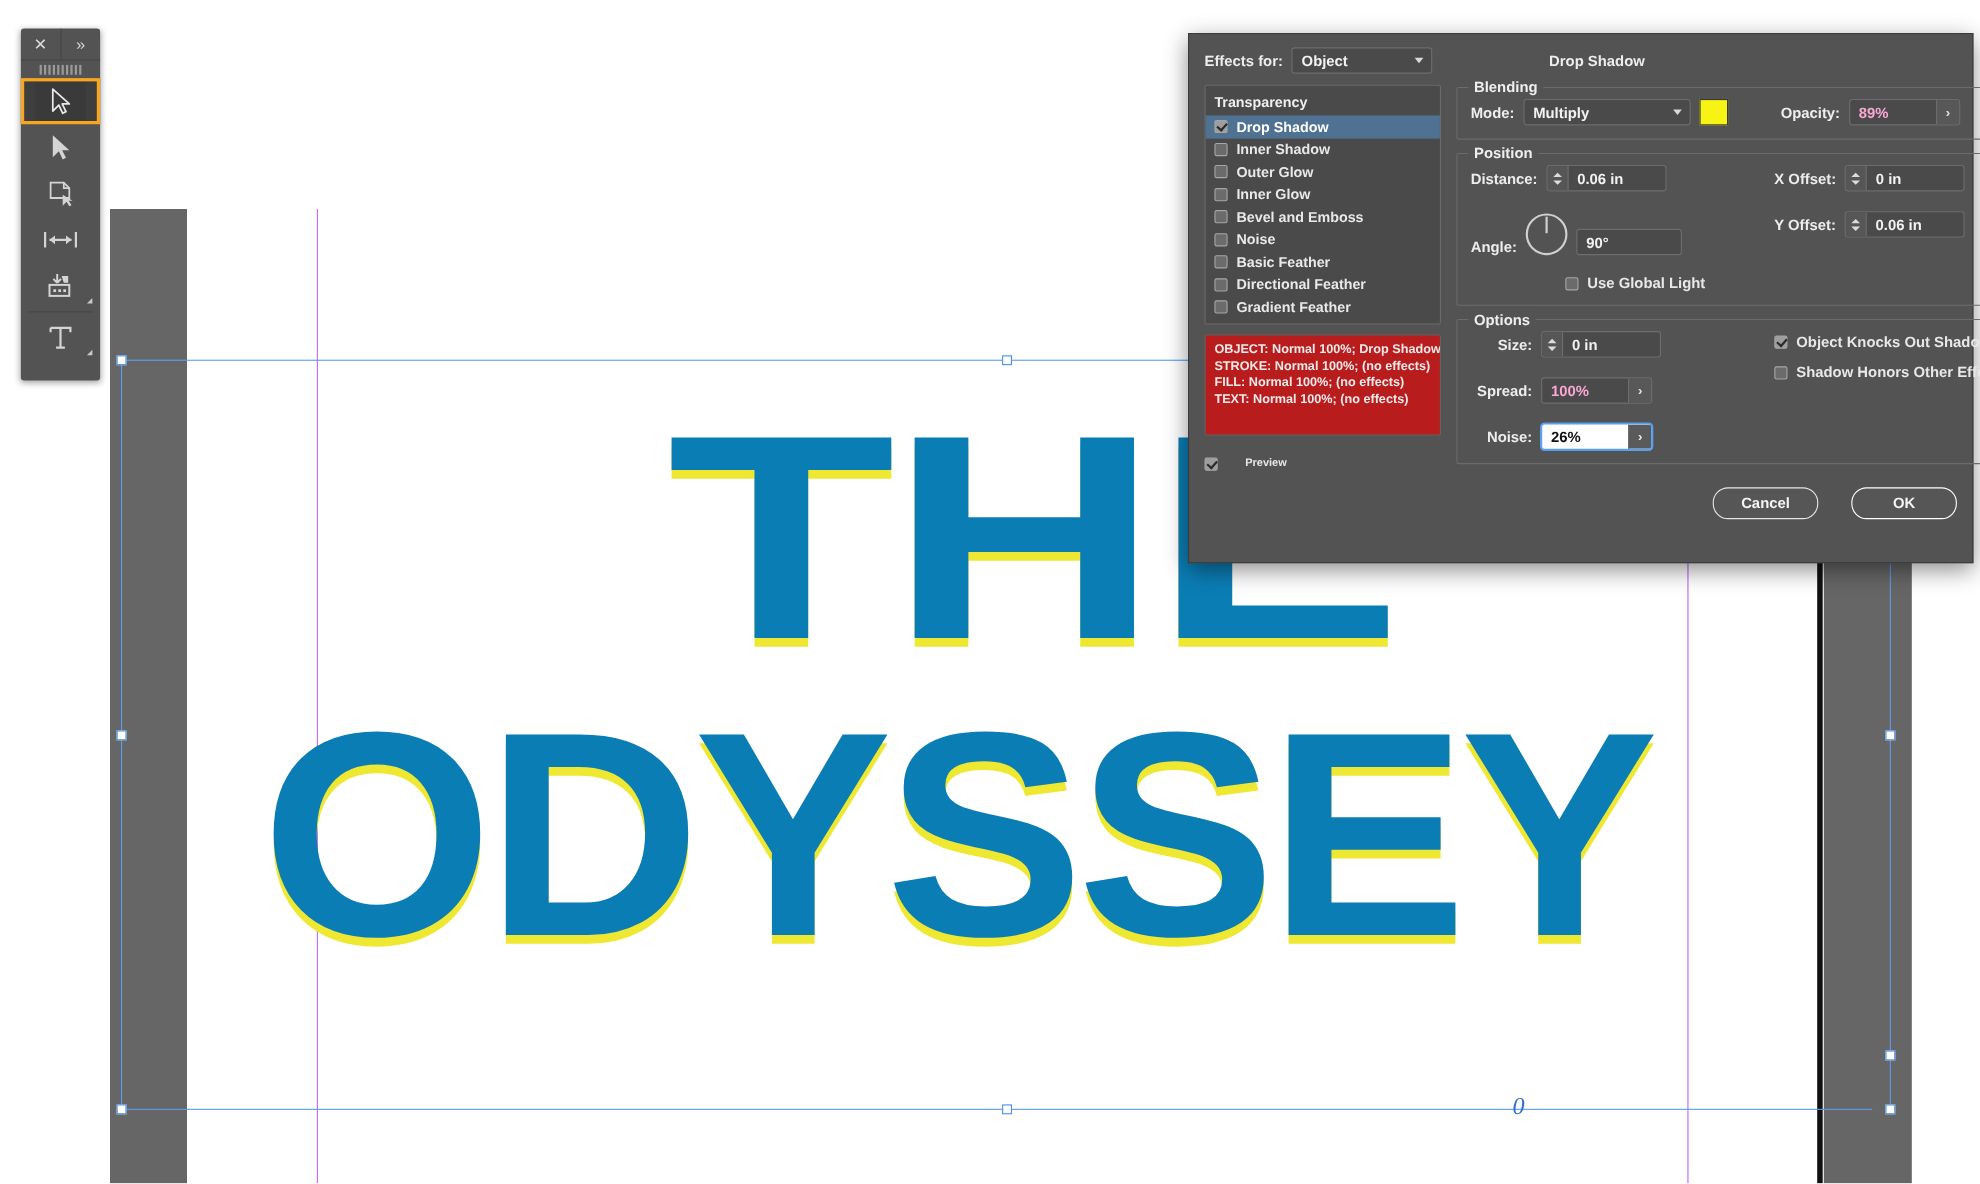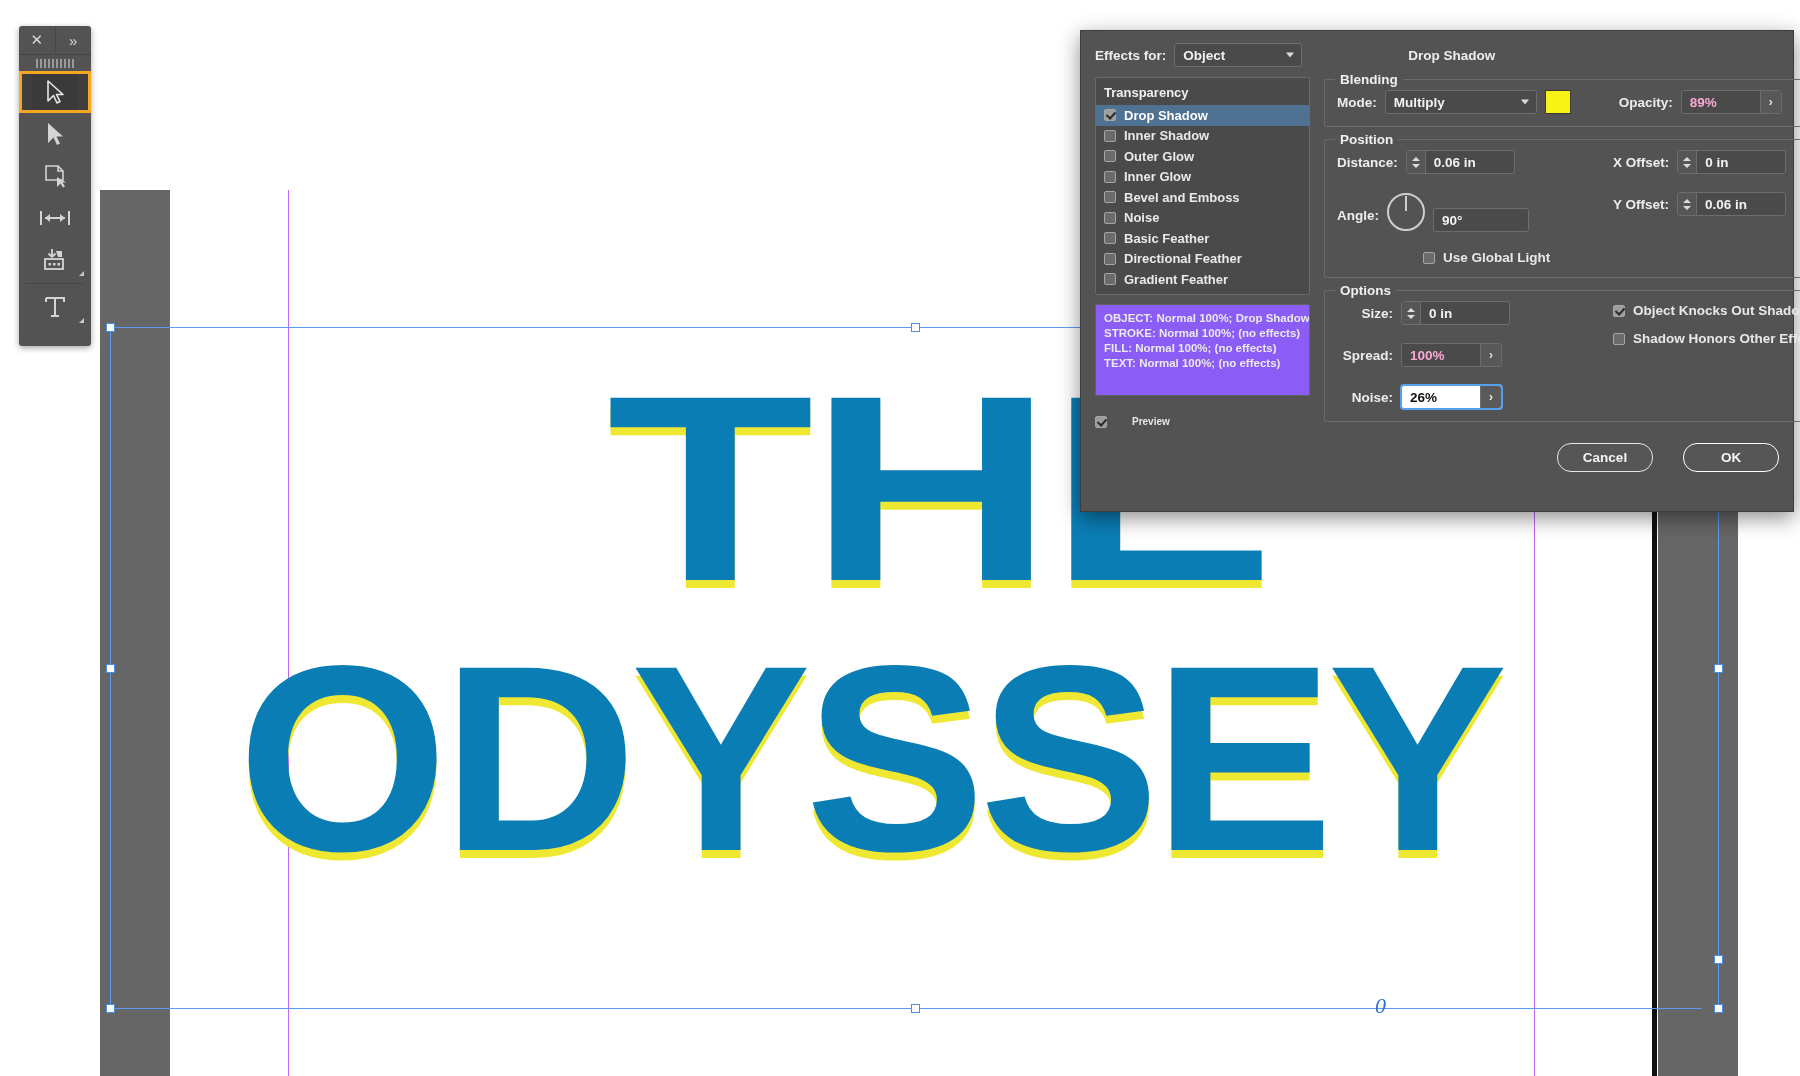--- a/index.html
+++ b/index.html
@@ -83,21 +83,21 @@
   .fxitem{display:flex;align-items:center;gap:8px;height:20.5px;padding:0 8px;font-size:13px;font-weight:700;color:#e9e9e9;}
   .fxitem.active{background:#4f7293;color:#ffffff;}
   .cbx{width:12px;height:12px;flex:0 0 12px;border:1px solid #a6a6a6;background:#6b6b6b;border-radius:2px;position:relative;box-sizing:border-box;}
   .cbx.checked{background:#9d9d9d;}
   .cbx.checked::after{
     content:"";position:absolute;left:3px;top:0px;width:4px;height:7px;
     border:solid #2b2b2b;border-width:0 2px 2px 0;transform:rotate(42deg);
   }
 
   .statusbox{
-    margin-top:9px;background:#8b5cf6;border:1px solid #636363;border-radius:2px;
+    margin-top:9px;background:#b91c1c;border:1px solid #636363;border-radius:2px;
     height:78px;padding:6px 8px;font-size:11.5px;font-weight:700;line-height:1.32;color:#eaeaea;
     overflow:hidden;
   }
   .statusbox div{white-space:nowrap;}
 
   .previewrow{display:flex;align-items:center;gap:25px;margin-top:20px;font-weight:700;font-size:10px;}
 
   .fieldset{border:1px solid #6b6b6b;border-radius:2px;padding:10px 12px 12px 12px;margin-bottom:12px;position:relative;}
   .fieldset > .legend{position:absolute;top:-8px;left:10px;background:#535353;padding:0 5px;font-weight:700;font-size:13.5px;color:#efefef;}
 
@@ -350,21 +350,21 @@
               <div class="frow">
                 <span class="lbl">Distance:</span>
                 <span class="stepper">
                   <span class="arrows">
                       <i class="up"></i>
                       <i class="dn"></i>
                     </span>
                   <span class="val">0.06 in</span>
                 </span>
               </div>
-              <div class="frow" style="align-items:center;">
+              <div class="frow" style="align-items:flex-end;">
                 <span class="lbl" style="margin-top:6px;">Angle:</span>
                 <span class="dial"></span>
                 <span class="textbox" style="margin-top:16px;">90°</span>
               </div>
               <div class="chkrow" style="margin-left:86px;">
                 <span class="cbx"></span>
                 <span>Use Global Light</span>
               </div>
             </div>
 

